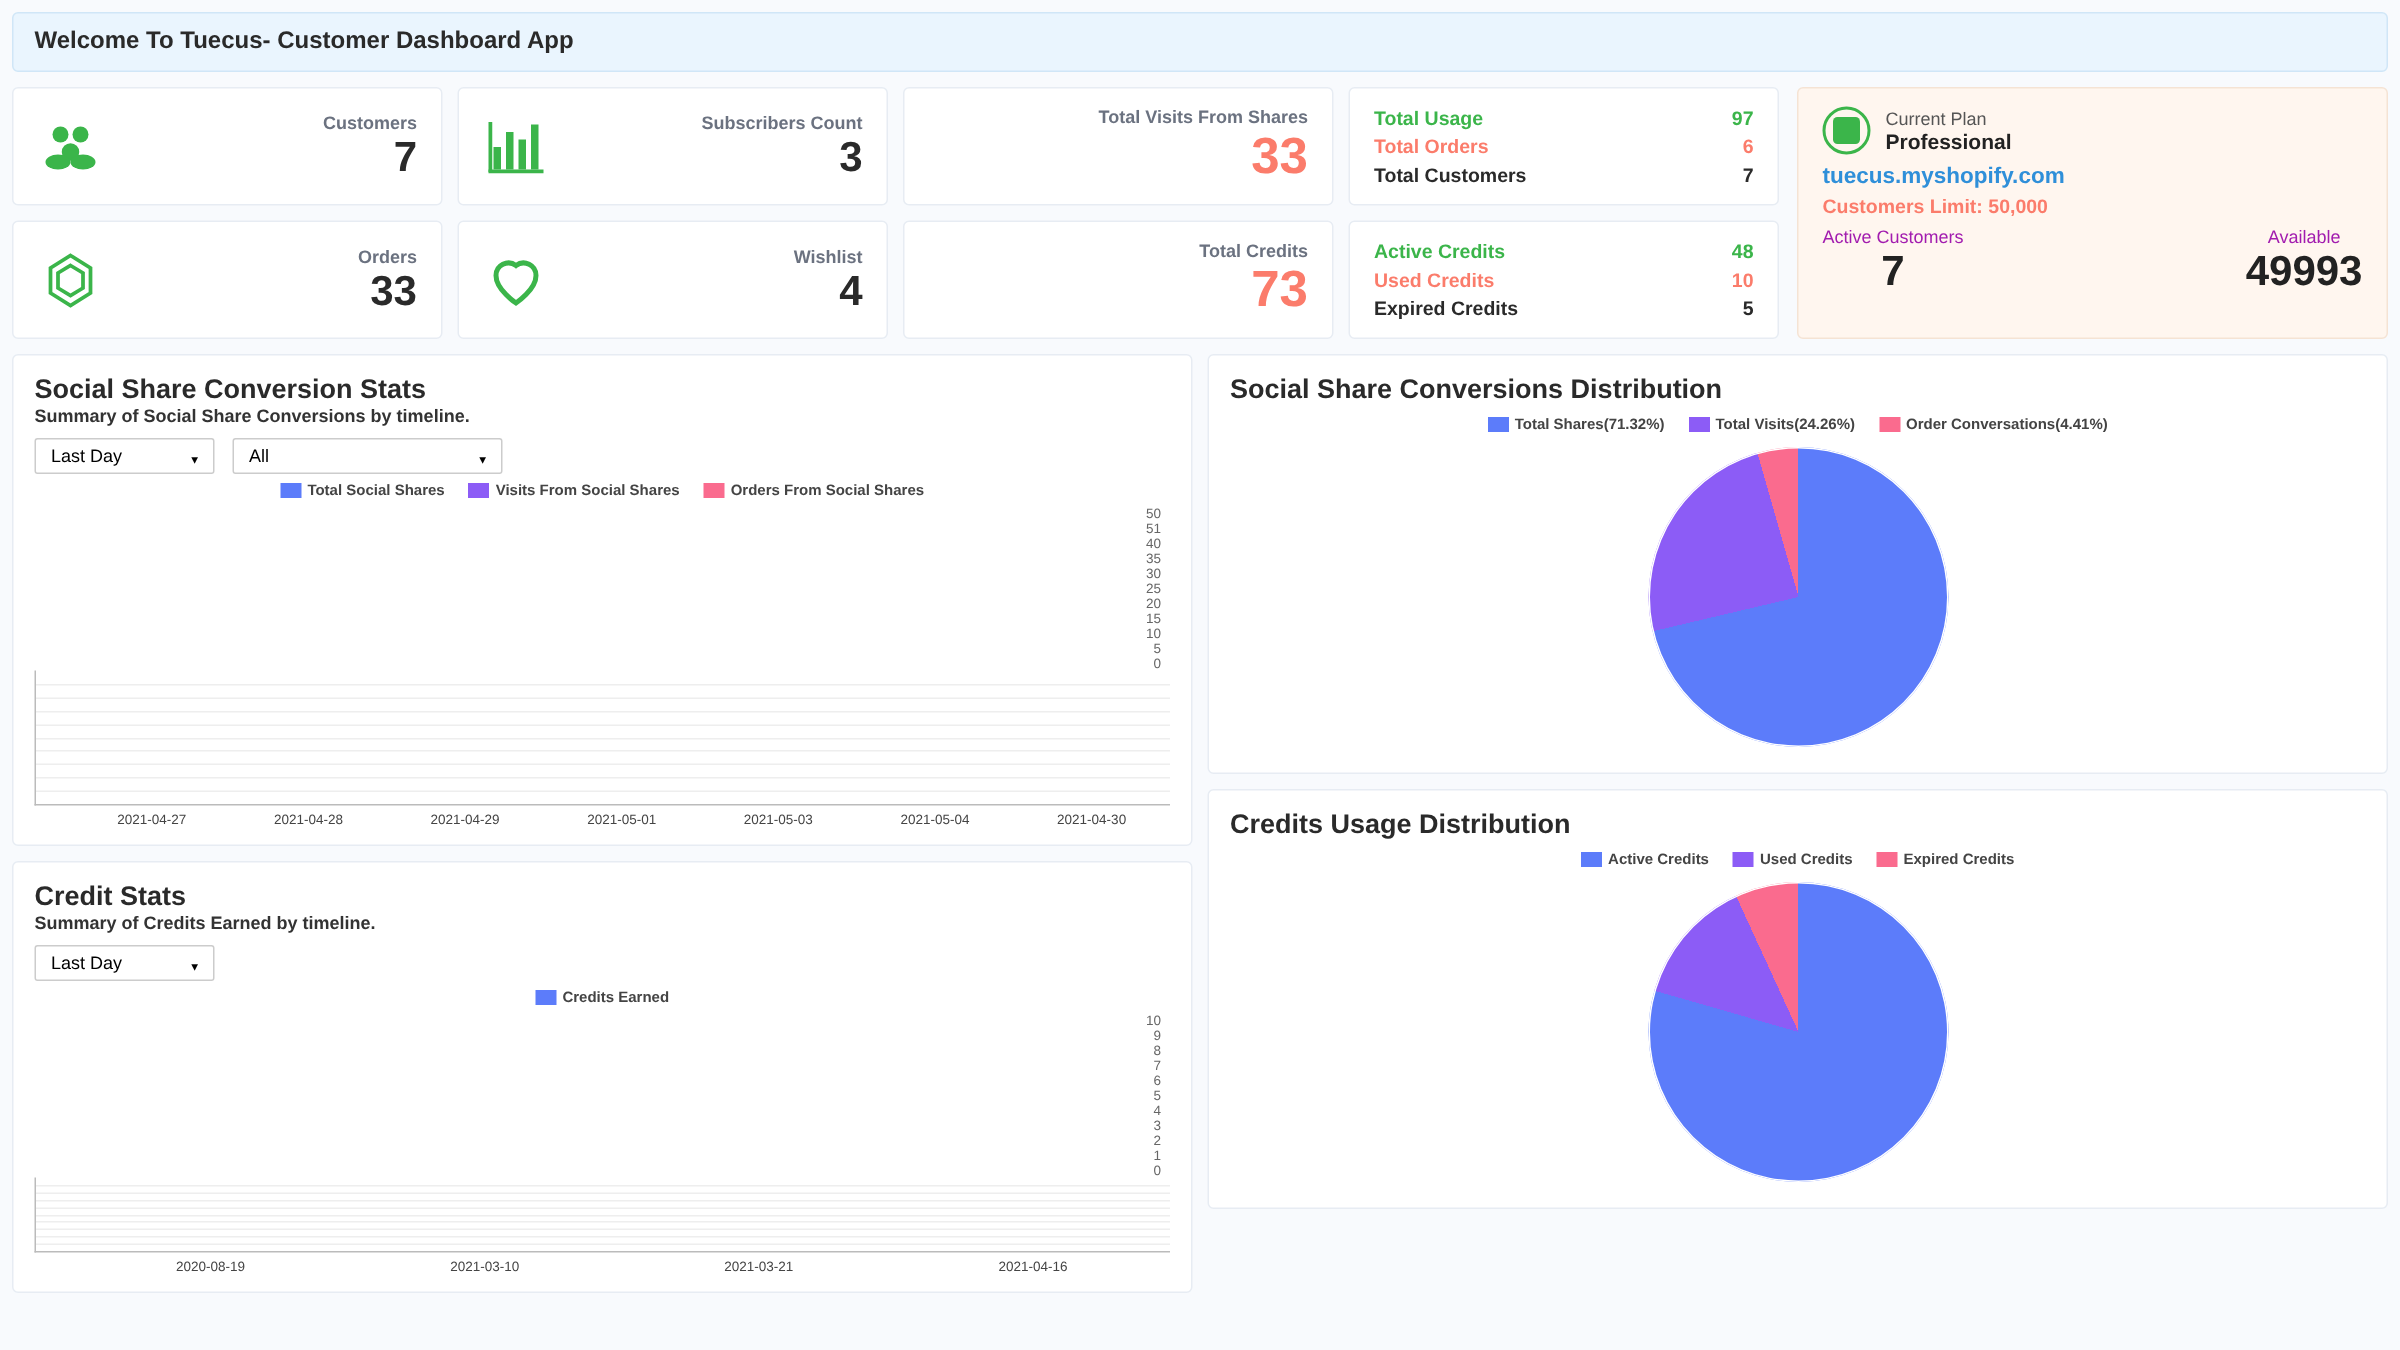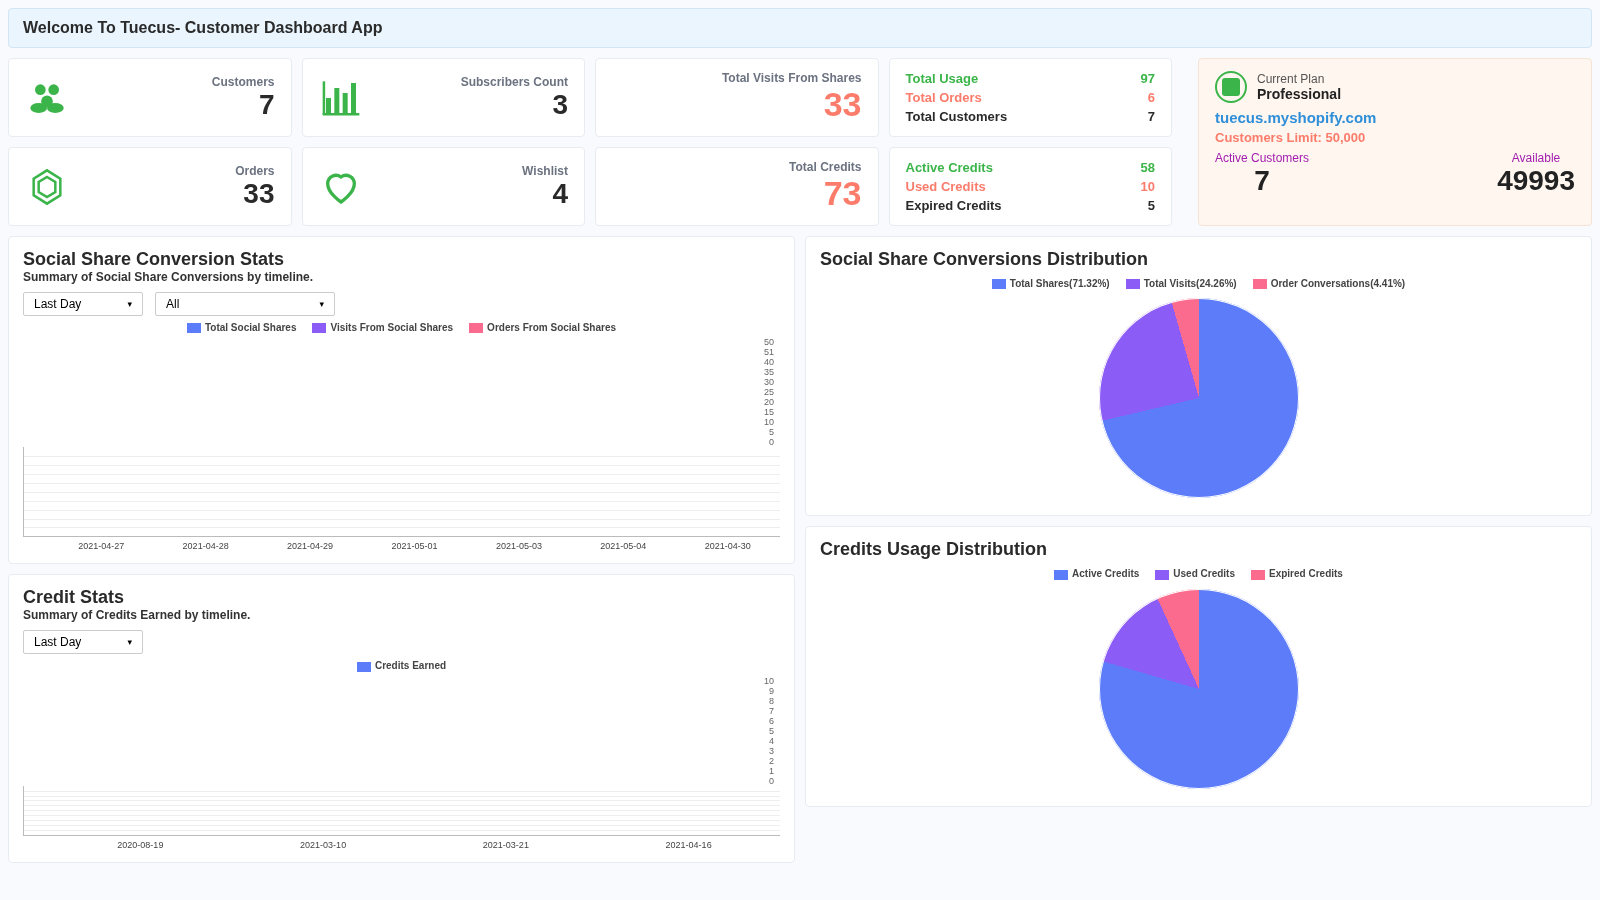--- a/index.html
+++ b/index.html
@@ -1,18 +1,18 @@
 <!DOCTYPE html>
 <html><head>
 <meta charset="utf-8">
 <style>
 * { box-sizing: border-box; margin: 0; padding: 0; }
 body { font-family: -apple-system, BlinkMacSystemFont, "Segoe UI", Arial, sans-serif; background: #f8fafd; padding: 8px; }
 .header-bar { background: #eaf5fe; border: 1px solid #d0e6f7; border-radius: 4px; padding: 10px 14px; font-weight: 700; font-size: 16px; color: #2a2a2a; margin-bottom: 10px; }
-.top-row { display: flex; gap: 26px; margin-bottom: 10px; }
+.top-row { display: flex; gap: 12px; margin-bottom: 10px; }
 .metrics-left { flex: 1; display: grid; grid-template-columns: repeat(4, 1fr); gap: 10px; }
 .mcard { background: #fff; border: 1px solid #e7ecf3; border-radius: 4px; padding: 12px 16px; display: flex; align-items: center; gap: 16px; }
 .mcard .icon { font-size: 34px; width: 44px; display: flex; align-items: center; justify-content: center; }
 .mcard .txt { flex: 1; text-align: right; }
 .mcard .label { font-size: 12px; color: #6b7280; font-weight: 600; }
 .mcard .value { font-size: 28px; font-weight: 700; color: #2a2a2a; }
 .mcard .value.big-coral { color: #fb7c6b; font-size: 34px; font-weight: 800; }
 .mcard.stat-list { flex-direction: column; align-items: flex-start; gap: 4px; justify-content: center; }
 .stat-row { display: flex; width: 100%; font-weight: 700; font-size: 13px; gap: 8px; }
 .stat-row .sl { flex: 1; }
@@ -29,21 +29,21 @@
 .plan-counts .col { text-align: center; }
 .plan-counts .lab { font-size: 12px; color: #a21caf; font-weight: 400; }
 .plan-counts .val { font-size: 28px; font-weight: 800; color: #222; }
 .charts-row { display: flex; gap: 10px; margin-top: 10px; }
 .left-col { flex: 1; display: flex; flex-direction: column; gap: 10px; }
 .right-col { flex: 1; display: flex; flex-direction: column; gap: 10px; }
 .chart-card { background: #fff; border: 1px solid #e7ecf3; border-radius: 4px; padding: 12px 14px; }
 .ct-title { font-weight: 800; font-size: 18px; color: #2a2a2a; }
 .ct-sub { font-size: 12px; font-weight: 700; color: #333; margin-bottom: 8px; }
 .controls { display: flex; gap: 12px; margin-bottom: 6px; }
-.select { border: 1px solid #ccc; border-radius: 2px; padding: 4px 10px; font-size: 12px; background: #fff; display: flex; align-items: center; gap: 20px; cursor: pointer; min-width: 120px; justify-content: space-between; }
+.select { border: 1px solid #ccc; border-radius: 2px; padding: 4px 10px; font-size: 12px; background: #fff; display: flex; align-items: flex-end; gap: 20px; cursor: pointer; min-width: 120px; justify-content: space-between; }
 .select .chev { font-size: 9px; }
 .legend { display: flex; gap: 16px; font-size: 10px; font-weight: 700; color: #444; justify-content: center; margin-bottom: 4px; }
 .legend .sw { width: 14px; height: 10px; display: inline-block; margin-right: 4px; vertical-align: middle; }
 .bar-plot { position: relative; height: 210px; display: flex; flex-direction: column; }
 .y-axis { display: flex; flex-direction: column; justify-content: space-between; font-size: 9px; color: #666; text-align: right; padding-right: 6px; }
 .plot-area { flex: 1; position: relative; border-left: 1px solid #bbb; border-bottom: 1px solid #bbb; display: flex; align-items: flex-end; gap: 2px; padding: 0 4px; }
 .grid-line { position: absolute; left: 0; right: 0; border-top: 1px solid #eee; }
 .bgroup { flex: 1; display: flex; align-items: flex-end; justify-content: center; gap: 2px; position: relative; z-index: 1; }
 .bgroup .b { width: 14px; }
 .x-axis { display: flex; font-size: 9px; color: #444; margin-top: 4px; margin-left: 26px; }
@@ -136,21 +136,21 @@
       </div>
       <div id="row2c" class="mcard">
         <div class="txt">
           <div class="label">Total Credits</div>
           <div class="value big-coral">73</div>
         </div>
       </div>
       <div id="row2d" class="mcard stat-list">
         <div class="stat-row">
           <span class="sl" style="color:#3bb54a">Active Credits</span>
-          <span class="sv" style="color:#3bb54a">58</span>
+          <span class="sv" style="color:#3bb54a">48</span>
         </div>
         <div class="stat-row">
           <span class="sl" style="color:#fb7c6b">Used Credits</span>
           <span class="sv" style="color:#fb7c6b">10</span>
         </div>
         <div class="stat-row">
           <span class="sl" style="color:#2a2a2a">Expired Credits</span>
           <span class="sv" style="color:#2a2a2a">5</span>
         </div>
       </div>

